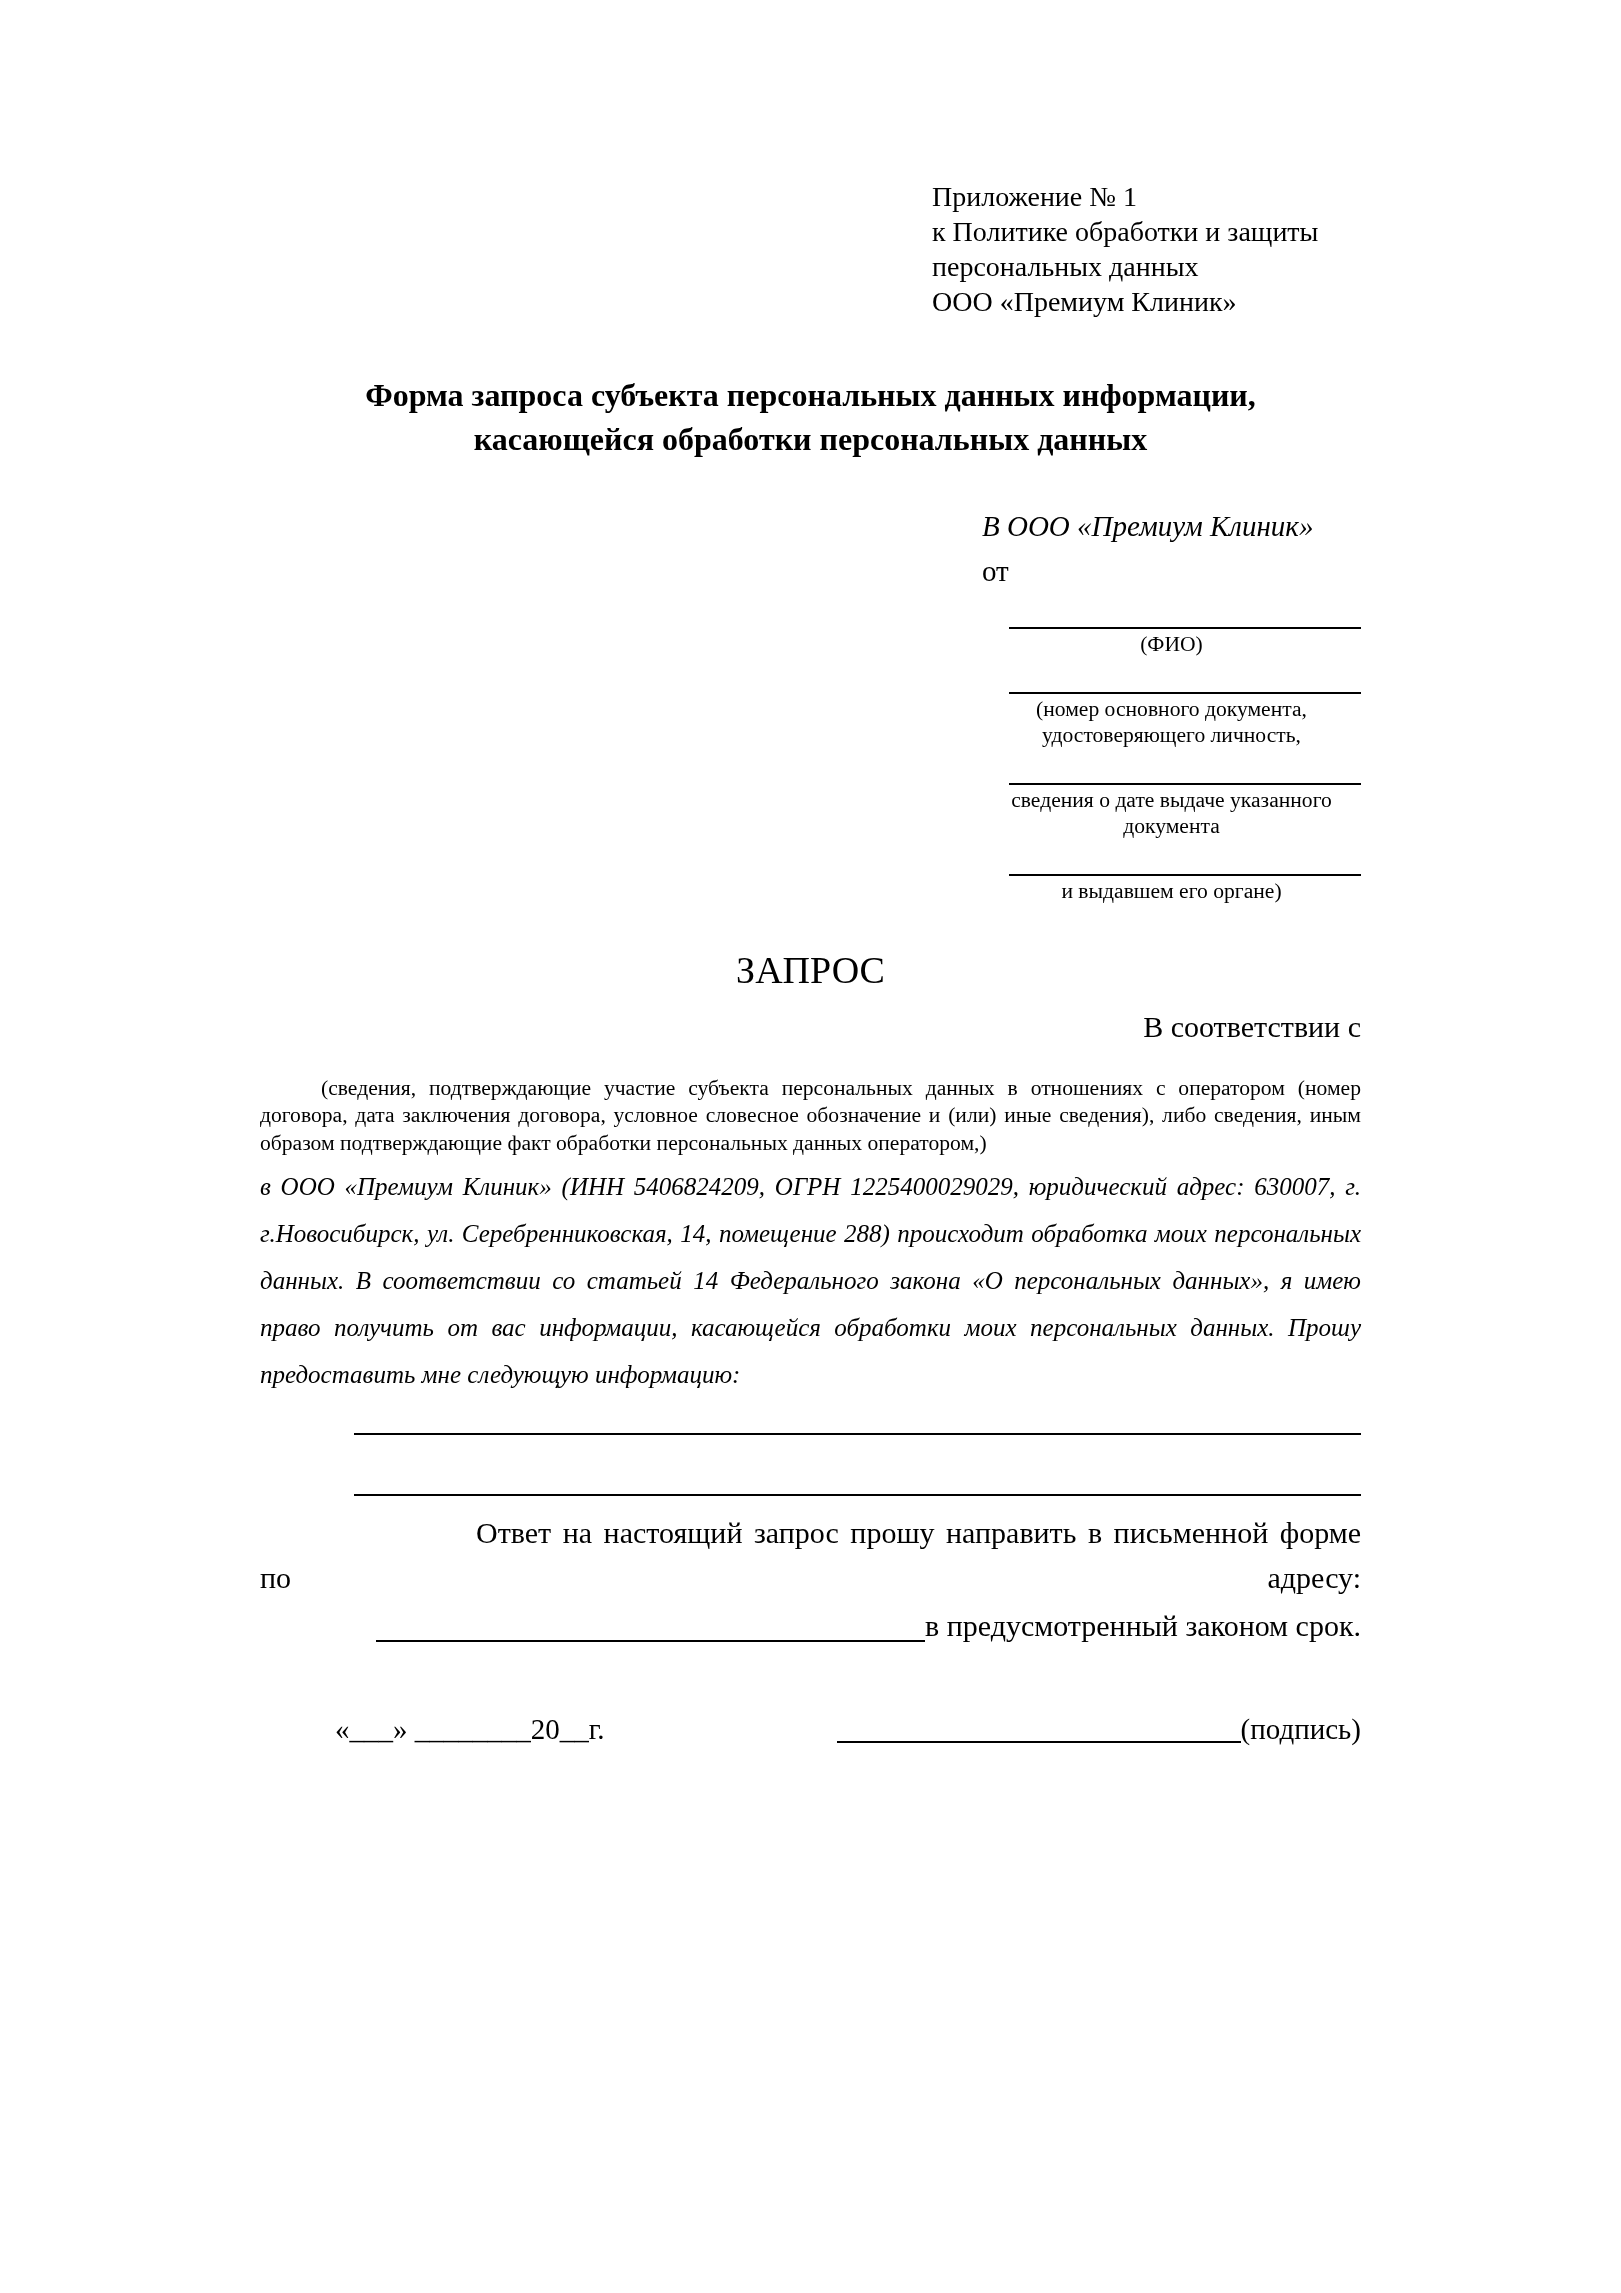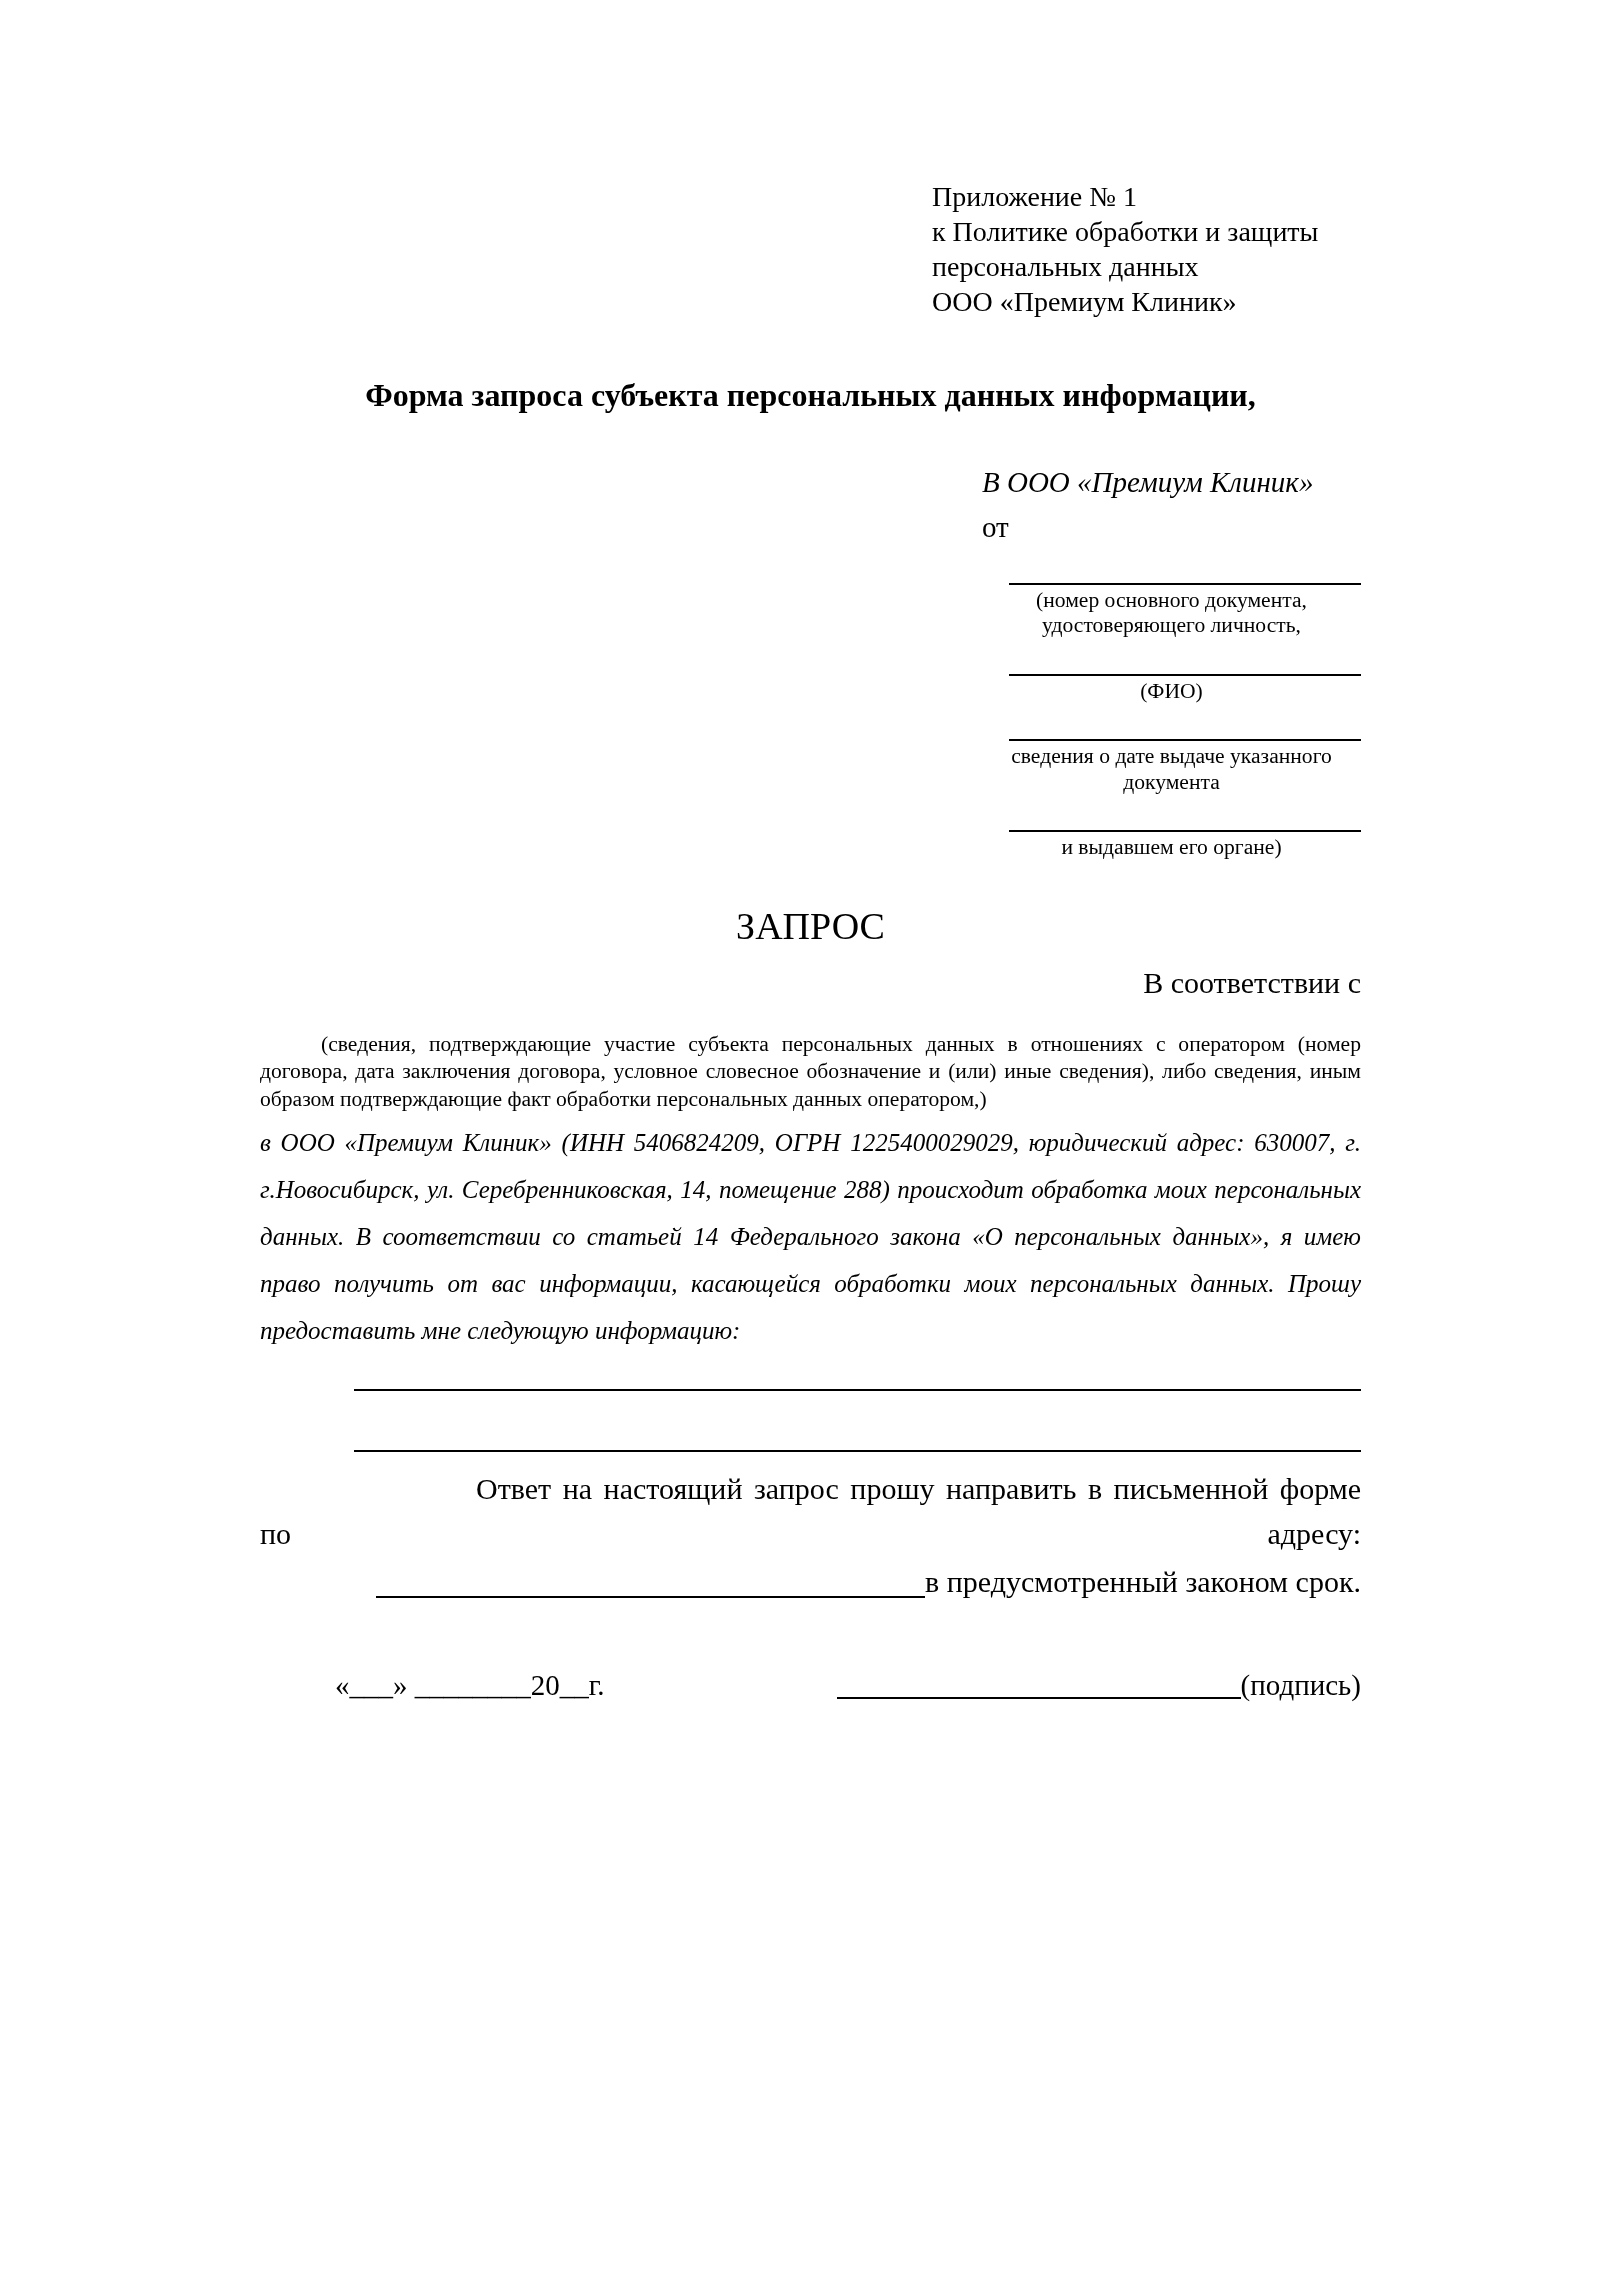--- a/index.html
+++ b/index.html
@@ -132,33 +132,34 @@
 
     <div class="header-block">
       <div>Приложение № 1</div>
       <div>к Политике обработки и защиты</div>
       <div>персональных данных</div>
       <div>ООО «Премиум Клиник»</div>
     </div>
 
     <div class="title">
       <span>Форма запроса субъекта персональных данных информации,</span><br>
+      <span>касающейся обработки персональных данных</span>
     </div>
 
     <div class="addressee">
       <div class="addr-to">В ООО «Премиум Клиник»</div>
       <div class="addr-from">от</div>
 
       <div class="field">
         <div class="rule"></div>
+        <div class="caption">(ФИО)</div>
+      </div>
+      <div class="field">
+        <div class="rule"></div>
         <div class="caption">(номер основного документа, удостоверяющего личность,</div>
-      </div>
-      <div class="field">
-        <div class="rule"></div>
-        <div class="caption">(ФИО)</div>
       </div>
       <div class="field">
         <div class="rule"></div>
         <div class="caption">сведения о дате выдаче указанного документа</div>
       </div>
       <div class="field">
         <div class="rule"></div>
         <div class="caption">и выдавшем его органе)</div>
       </div>
     </div>

